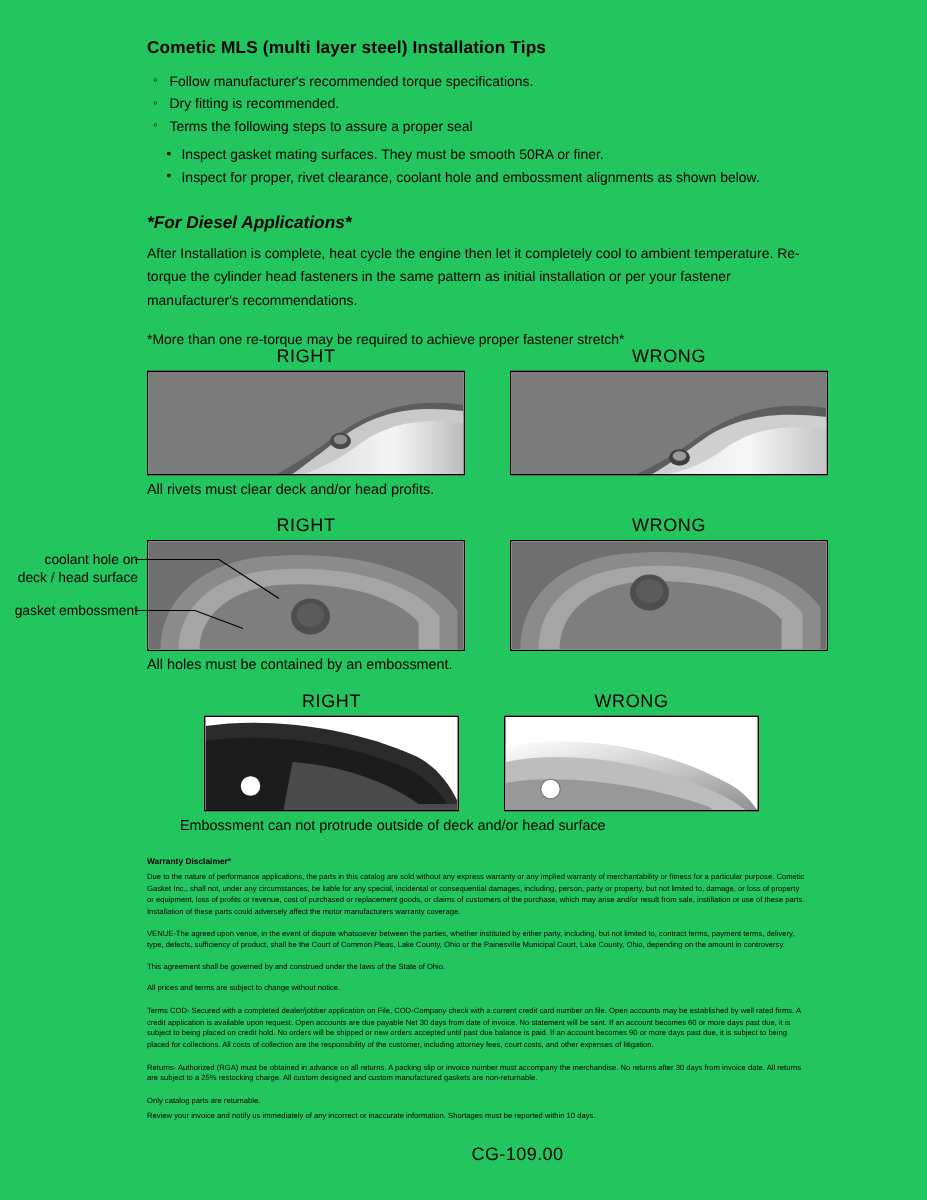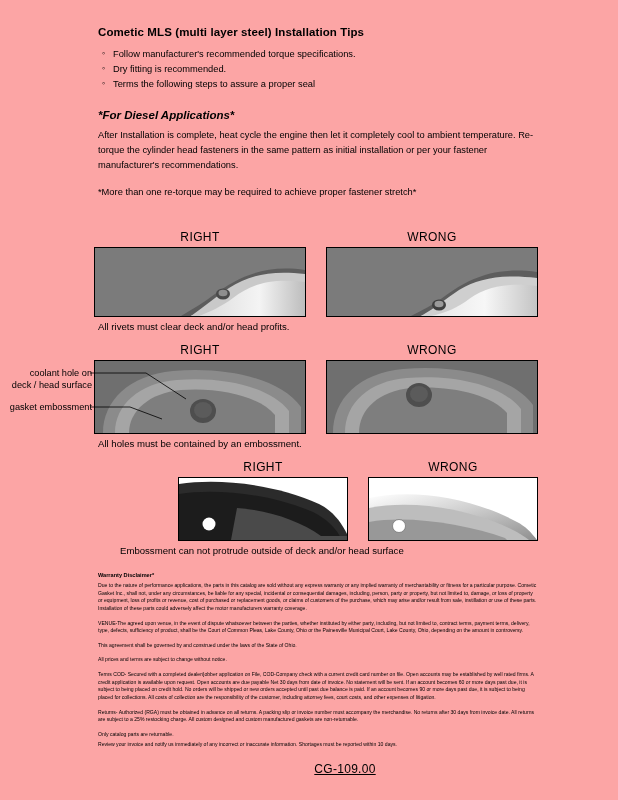--- a/index.html
+++ b/index.html
@@ -12,21 +12,21 @@
     height: 800px;
     position: relative;
     font-family: "Liberation Sans", sans-serif;
     color: #000;
     overflow: hidden;
   }
   .page {
     position: absolute;
     left: 0; top: 0;
     width: 618px; height: 800px;
-    background: #fca5a5;
+    background: #22c55e;
   }
   .content {
     position: absolute;
     left: 98px;
     top: 26px;
     width: 440px;
   }
 
   h1.title {
     font-size: 11.5px;
@@ -87,22 +87,22 @@
 
   
   .figures {
     position: absolute;
     left: 98px;
     top: 230px;
     width: 440px;
   }
   .fig-row {
     display: flex;
-    gap: 20px;
-    justify-content: flex-end;
+    gap: 30px;
+    justify-content: flex-start;
   }
   .fig-col { width: 212px; }
   .fig-label {
     font-size: 12px;
     text-align: center;
     margin: 0 0 3px 0;
     letter-spacing: 0.4px;
   }
   .fig-box {
     width: 212px;
@@ -156,37 +156,40 @@
   }
 
   .docnum {
     position: absolute;
     left: 0;
     top: 762px;
     width: 526px;
     text-align: center;
     font-size: 12px;
     letter-spacing: 0.3px;
-    text-decoration: underline;
   }
   
   .docnum span { position: relative; left: 82px; }
 </style>
 </head>
 <body>
 
 <div class="page">
 
   <div class="content">
     <h1 class="title">Cometic MLS (multi layer steel) Installation Tips</h1>
 
     <ul class="bullets">
       <li>Follow manufacturer's recommended torque specifications.</li>
       <li>Dry fitting is recommended.</li>
       <li>Terms the following steps to assure a proper seal</li>
+    </ul>
+    <ul class="subbullets">
+      <li>Inspect gasket mating surfaces.  They must be smooth 50RA or finer.</li>
+      <li>Inspect for proper, rivet clearance, coolant hole and embossment alignments as shown below.</li>
     </ul>
 
     <h2 class="subtitle">*For Diesel Applications*</h2>
     <p class="body">After Installation is complete, heat cycle the engine then let it completely cool to ambient temperature. Re-torque the cylinder head fasteners in the same pattern as initial installation or per your fastener manufacturer's recommendations.</p>
     <p class="body tight">*More than one re-torque may be required to achieve proper fastener stretch*</p>
   </div>
 
   <div class="figures">
 
     <div class="fig-group">

